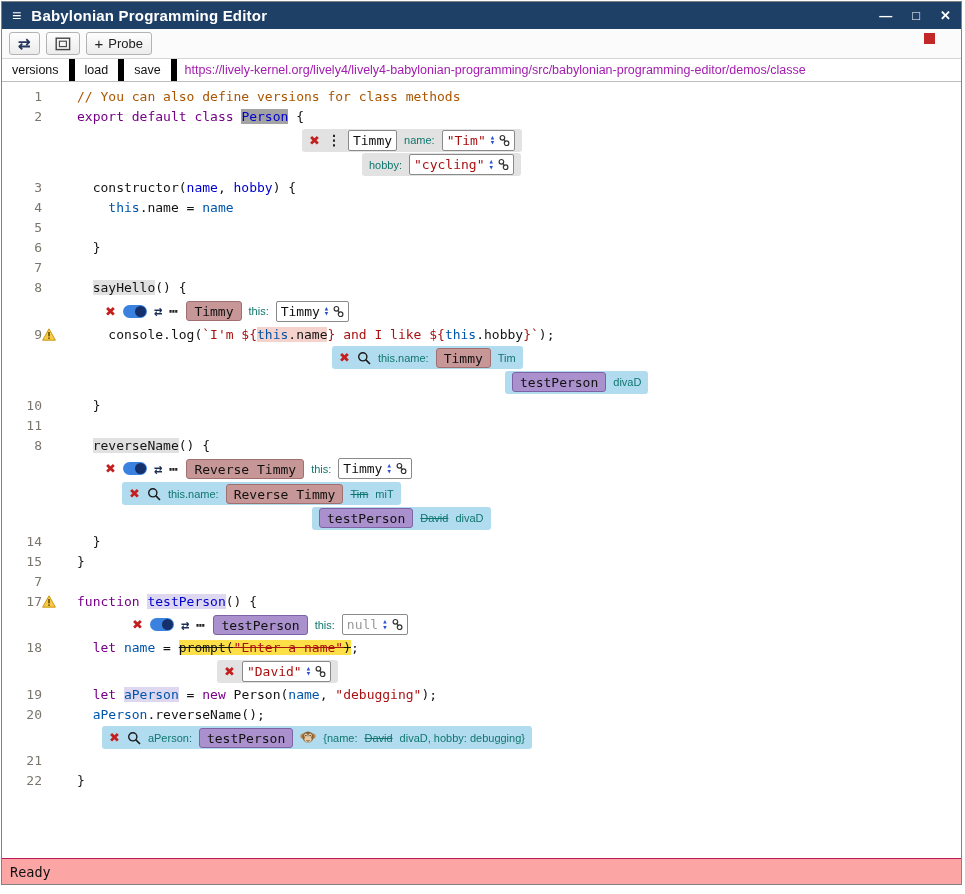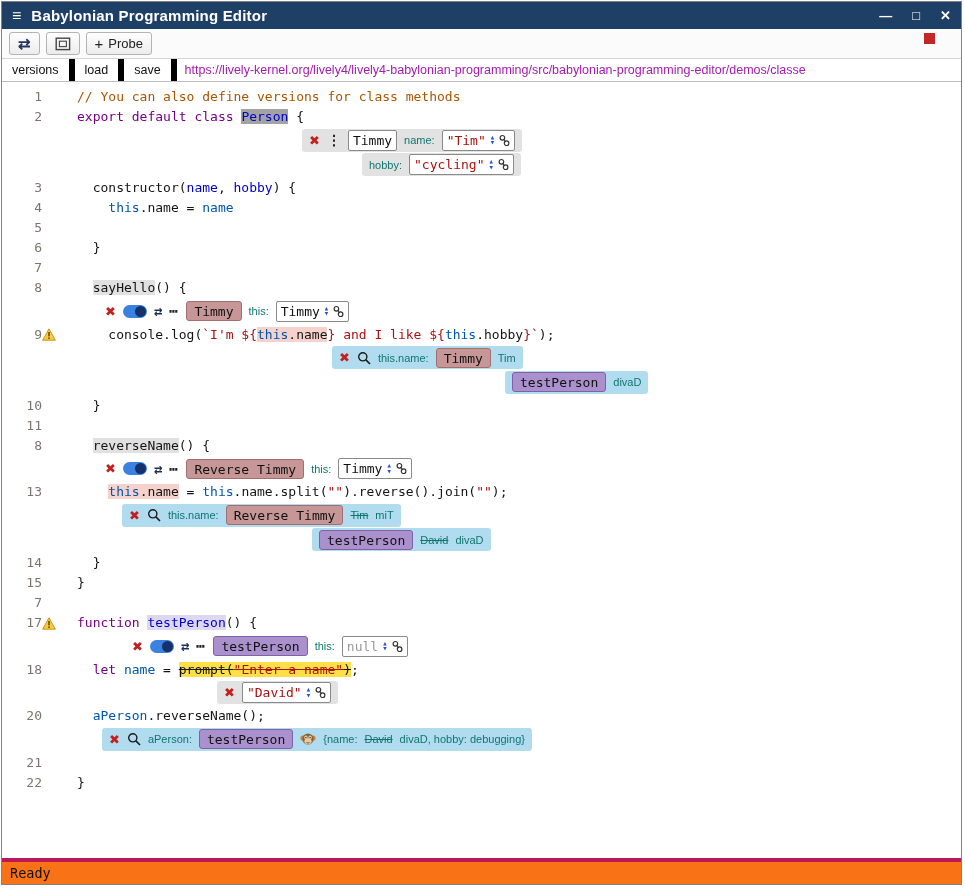--- a/index.html
+++ b/index.html
@@ -66,21 +66,21 @@
   .wlabel,.wval{font-family:Liberation Sans, sans-serif;font-size:11px;color:#0f766e;white-space:pre}
   .strike{text-decoration:line-through}
   .ibox{display:inline-flex;align-items:center;gap:4px;background:#fff;border:1px solid #8a8a8a;border-radius:2px;height:21px;padding:0 4px}
   .ival{font-family:"DejaVu Sans Mono",monospace;font-size:13px;color:#111;white-space:pre}
   .ival.str{color:#aa1111}
   .ival.gray{color:#999}
   .spin{display:inline-flex;flex-direction:column;align-items:center;justify-content:center;color:#2b50d0}
   .spin i{font-style:normal;font-size:9px;line-height:5.5px;height:5.5px;display:block}
   .svgicon{display:inline-flex;align-items:center}
 
-  .statusbar{height:26px;background:#f97316;border-top:4px solid #be185d;display:flex;align-items:center;padding:0 8px;font-family:"DejaVu Sans Mono",monospace;font-size:13.5px;color:#111;flex:0 0 auto}
+  .statusbar{height:26px;background:#fca5a5;border-top:1px solid #be185d;display:flex;align-items:center;padding:0 8px;font-family:"DejaVu Sans Mono",monospace;font-size:13.5px;color:#111;flex:0 0 auto}
   .red-indicator{position:absolute;top:31px;right:26px;width:11px;height:11px;background:#c32828}
 </style>
 </head>
 <body>
 
 <div class="window">
   <div class="titlebar">
     <span class="menu-glyph">≡</span>
     <span class="title">Babylonian Programming Editor</span>
     <span class="controls">
@@ -295,26 +295,20 @@
                 <span class="svgicon">
                   <svg width="11" height="13" viewBox="0 0 11 13">
                     <circle cx="3.4" cy="3.8" r="2.3" fill="none" stroke="#333" stroke-width="1.2"></circle>
                     <circle cx="7.6" cy="9.2" r="2.3" fill="none" stroke="#333" stroke-width="1.2"></circle>
                     <line x1="4.3" y1="5" x2="6.7" y2="8" stroke="#333" stroke-width="1.2"></line>
                   </svg>
                 </span>
               </span>
             </span></div>
         </div>
-        <div class="code-line">
-          <div class="gutter">
-            <span class="lnum">13</span>
-          </div>
-          <div class="code-text"><span class="plain">    </span><span class="var hl-pink">this</span><span class="plain hl-pink">.name</span><span class="plain"> = </span><span class="var">this</span><span class="plain">.name.split(</span><span class="str">""</span><span class="plain">).reverse().join(</span><span class="str">""</span><span class="plain">);</span></div>
-        </div>
         <div class="widget-line w5">
           <div class="wrow"><span class="wrowin probe">
               <span class="wx">✖</span>
               <span class="svgicon">
                 <svg width="14" height="14" viewBox="0 0 14 14">
                   <circle cx="5.8" cy="5.8" r="4.1" fill="none" stroke="#1a1a1a" stroke-width="1.4"></circle>
                   <line x1="8.9" y1="8.9" x2="13" y2="13" stroke="#1a1a1a" stroke-width="1.6"></line>
                 </svg>
               </span>
               <span class="wlabel">this.name:</span>
@@ -400,20 +394,26 @@
                 </span>
                 <span class="svgicon">
                   <svg width="11" height="13" viewBox="0 0 11 13">
                     <circle cx="3.4" cy="3.8" r="2.3" fill="none" stroke="#333" stroke-width="1.2"></circle>
                     <circle cx="7.6" cy="9.2" r="2.3" fill="none" stroke="#333" stroke-width="1.2"></circle>
                     <line x1="4.3" y1="5" x2="6.7" y2="8" stroke="#333" stroke-width="1.2"></line>
                   </svg>
                 </span>
               </span>
             </span></div>
+        </div>
+        <div class="code-line">
+          <div class="gutter">
+            <span class="lnum">19</span>
+          </div>
+          <div class="code-text"><span class="plain">  </span><span class="kw">let</span><span class="plain"> </span><span class="var hl-lav">aPerson</span><span class="plain"> = </span><span class="kw">new</span><span class="plain"> Person(</span><span class="var">name</span><span class="plain">, </span><span class="str">"debugging"</span><span class="plain">);</span></div>
         </div>
         <div class="code-line">
           <div class="gutter">
             <span class="lnum">20</span>
           </div>
           <div class="code-text"><span class="plain">  </span><span class="var">aPerson</span><span class="plain">.reverseName();</span></div>
         </div>
         <div class="widget-line w8">
           <div class="wrow"><span class="wrowin probe">
               <span class="wx">✖</span>

